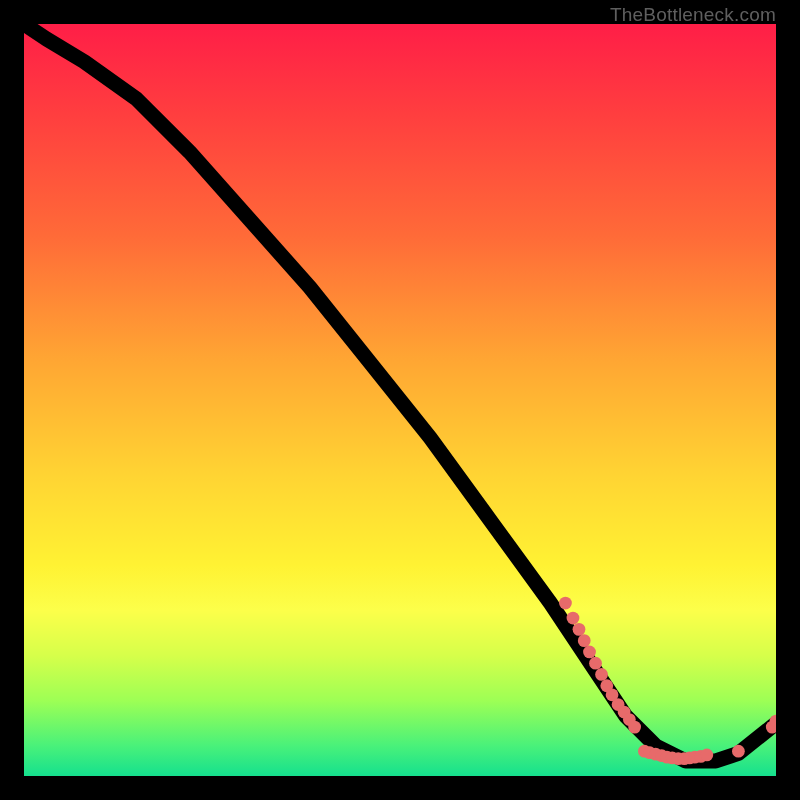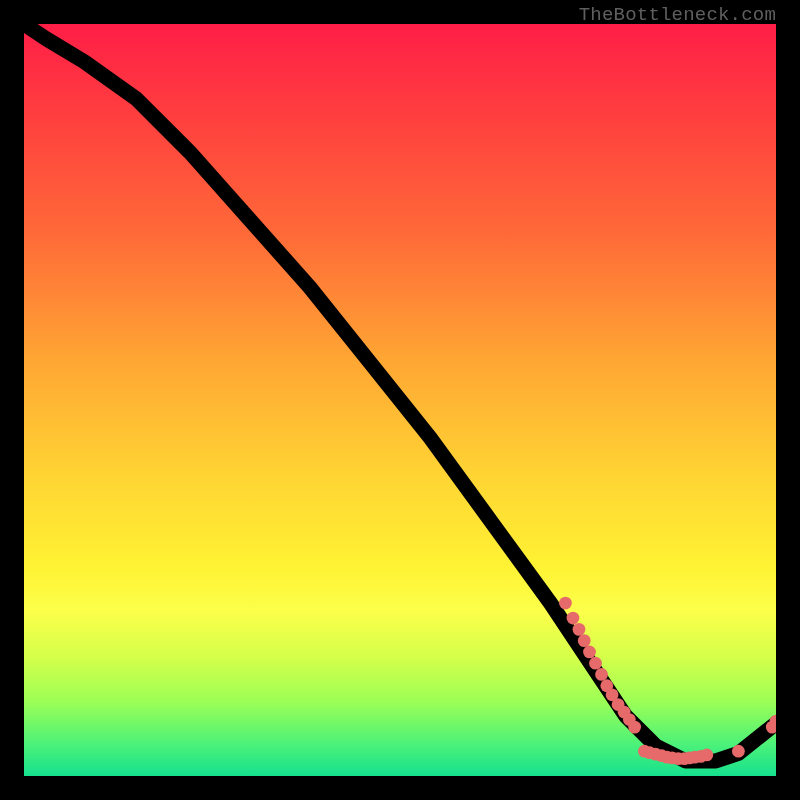--- a/index.html
+++ b/index.html
@@ -57,21 +57,20 @@
     stroke: none;
   }
   .attribution {
     position: absolute;
     top: 4px;
     right: 24px;
     color: #5f5f5f;
     font-size: 19px;
     letter-spacing: 0.2px;
     user-select: none;
-    font-family: Liberation Mono, monospace;
   }
 </style>
 </head>
 <body>
 
 <div class="stage">
 
   <div class="attribution">TheBottleneck.com</div>
 
   <div class="plot">

